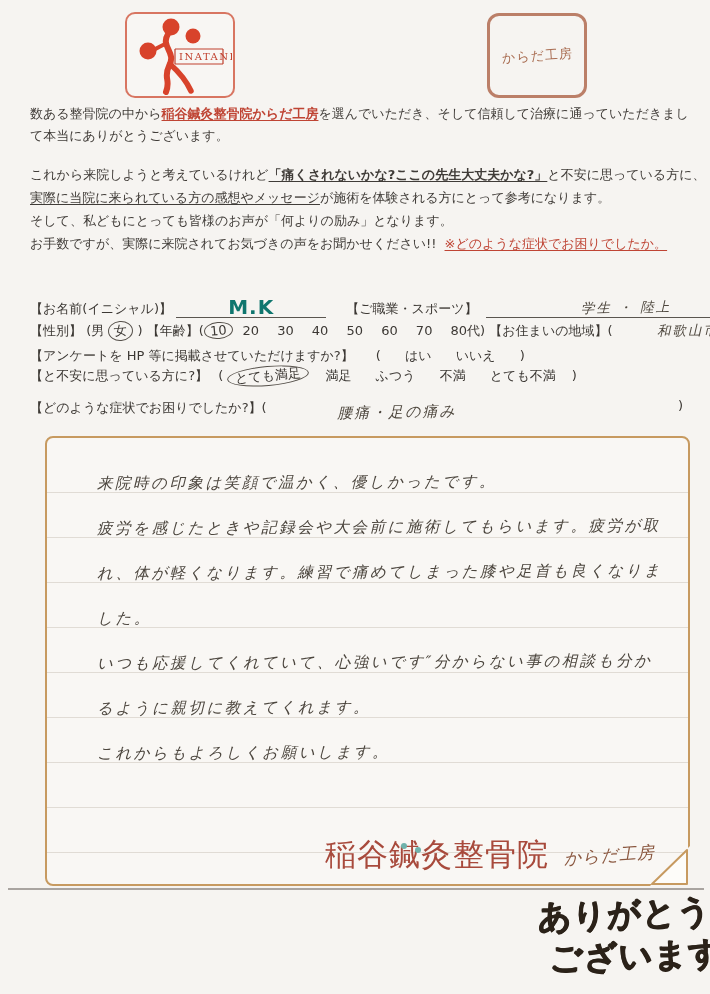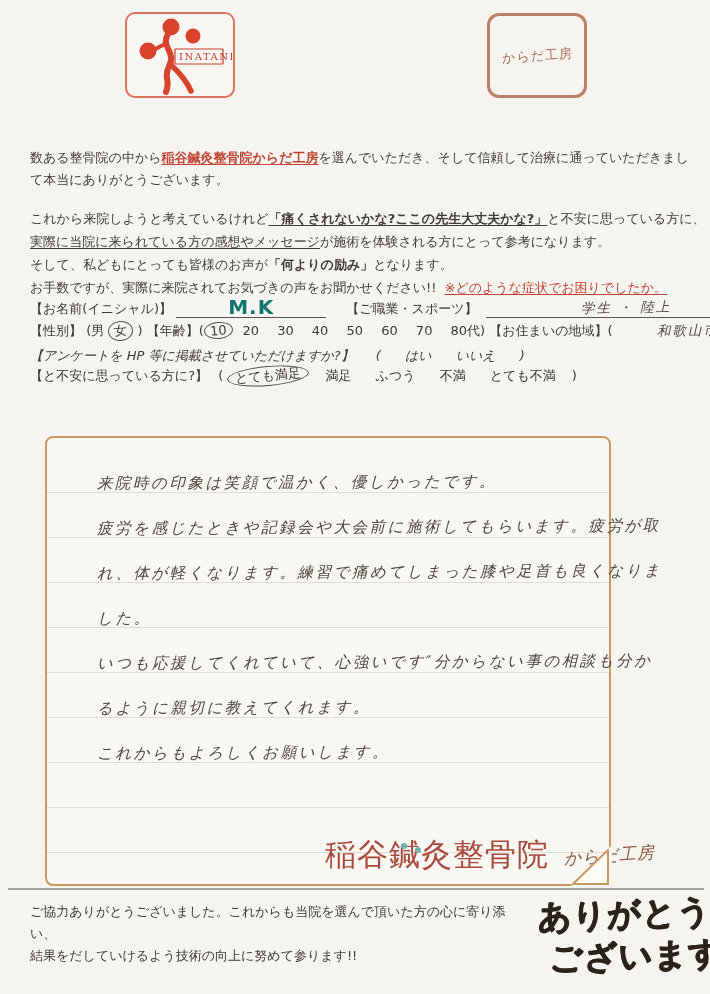--- a/index.html
+++ b/index.html
@@ -26,34 +26,34 @@
   .stamp-box {
     position:absolute; left:487px; top:13px; width:100px; height:85px;
     border:3px solid rgba(176,106,80,.85); border-radius:12px;
     display:flex; align-items:center; justify-content:center;
   }
   .stamp-text {
     color:#a96d52; font-size:13px; letter-spacing:1px;
     transform:rotate(-4deg); font-family:"DejaVu Serif", serif;
   }
   
-  .para { position:absolute; left:30px; width:660px; font-size:13px; line-height:21.5px; color:#403c38;margin-top:44px; }
+  .para { position:absolute; left:30px; width:660px; font-size:13px; line-height:21.5px; color:#403c38; }
   .p1 { top:103px; }
   .p2 { top:163px; line-height:23px; }
   .pline { white-space:nowrap; }
   .red-link { color:#bf4434; font-weight:bold; text-decoration:underline; text-underline-offset:2px; }
   .em-ul { font-weight:bold; text-decoration:underline; text-underline-offset:2px;text-align:right; }
   .ul-only { text-decoration:underline; text-underline-offset:2px; }
-  .bold { font-weight:bold; }
+  .bold { font-weight:normal; }
   .red-ul { color:#bf4434; text-decoration:underline; text-underline-offset:2px; margin-left:8px; }
   
   .frow { position:absolute; left:30px; width:665px; font-size:13px; color:#3c3834; white-space:nowrap; }
   .r1 { top:293px; }
   .r2 { top:321px; }
-  .r3 { top:347px;font-style:italic; }
+  .r3 { top:347px; }
   .r4 { top:366px; }
   .r5 { top:398px; }
   .fill-line {
     display:inline-block; border-bottom:1.5px solid #5a554f;
     text-align:center; vertical-align:bottom;
   }
   .name-line { width:150px; }
   .name-val {
     font-size:20px; font-weight:600; color:#0f766e; letter-spacing:1px;
     font-family:"DejaVu Sans", sans-serif; position:relative; top:2px;
@@ -68,21 +68,21 @@
     display:inline-block; border:1.6px solid #55504a; border-radius:50%;
     padding:0 5px; transform:rotate(-5deg);
   }
   .spread { word-spacing:14px;margin-top:34px; }
   .spread-wide { word-spacing:20px; }
   .region-val { display:inline-block; width:150px; text-align:center; }
   .r5 .close-paren { position:absolute; right:12px; top:0; }
   .symptom-val { margin-left:66px; }
   
   .comment-box {
-    position:absolute; left:45px; top:436px; width:566px; height:450px;
+    position:absolute; left:45px; top:436px; width:645px; height:450px;
     border:2px solid #c79a60; border-radius:8px;
     background-color:#f9f7f4;
     background-image:repeating-linear-gradient(to bottom,
       transparent 0, transparent 44px,
       rgba(168,158,142,.3) 44px, rgba(168,158,142,.3) 45px);
     background-position:0 10px;
   }
   .comment-lines { position:absolute; left:50px; top:22px; width:560px; }
   .cline {
     height:45px; line-height:45px; font-size:15.5px;
@@ -176,20 +176,25 @@
   </div>
 
   <div class="frow r4">
     <span>【と不安に思っている方に?】</span>
     <span style="margin-left:6px">(</span>
     <span class="circled" style="padding:0 7px">とても満足</span>
     <span class="spread-wide" style="margin-left:12px">満足 ふつう 不満 とても不満</span>
     <span style="margin-left:12px">)</span>
   </div>
 
+  <div class="frow r5">
+    <span>【どのような症状でお困りでしたか?】(</span>
+    <span class="hand symptom-val" style="font-size:15px; display:inline-block; transform:rotate(-1deg) translateY(5px);">腰痛・足の痛み</span>
+    <span class="close-paren">)</span>
+  </div>
 
   <div class="comment-box">
     <div class="comment-lines">
       <div class="cline">来院時の印象は笑顔で温かく、優しかったです。</div>
       <div class="cline">疲労を感じたときや記録会や大会前に施術してもらいます。疲労が取</div>
       <div class="cline">れ、体が軽くなります。練習で痛めてしまった膝や足首も良くなりま</div>
       <div class="cline">した。</div>
       <div class="cline">いつも応援してくれていて、心強いです″分からない事の相談も分か</div>
       <div class="cline">るように親切に教えてくれます。</div>
       <div class="cline">これからもよろしくお願いします。</div>
@@ -199,23 +204,19 @@
       <span class="brand-sub">からだ工房</span>
     </div>
     <svg class="fold-svg" width="42" height="42">
       <polygon points="42,0 42,42 0,42" fill="#f6f4f1"></polygon>
       <path d="M3,39 L38,39 L38,5 Z" fill="#fdfcf9" stroke="#c79a60" stroke-width="2" stroke-linejoin="round"></path>
     </svg>
   </div>
 
   <div class="scan-line"></div>
 
-  <div class="footer-text">
-    <div>ご協力ありがとうございました。これからも当院を選んで頂いた方の心に寄り添い、</div>
-    <div>結果をだしていけるよう技術の向上に努めて参ります!!</div>
-  </div>
 
   <div class="thanks">
     <div>ありがとう</div>
     <div class="t2">ございます</div>
   </div>
 
 </div>
 
 </body></html>

